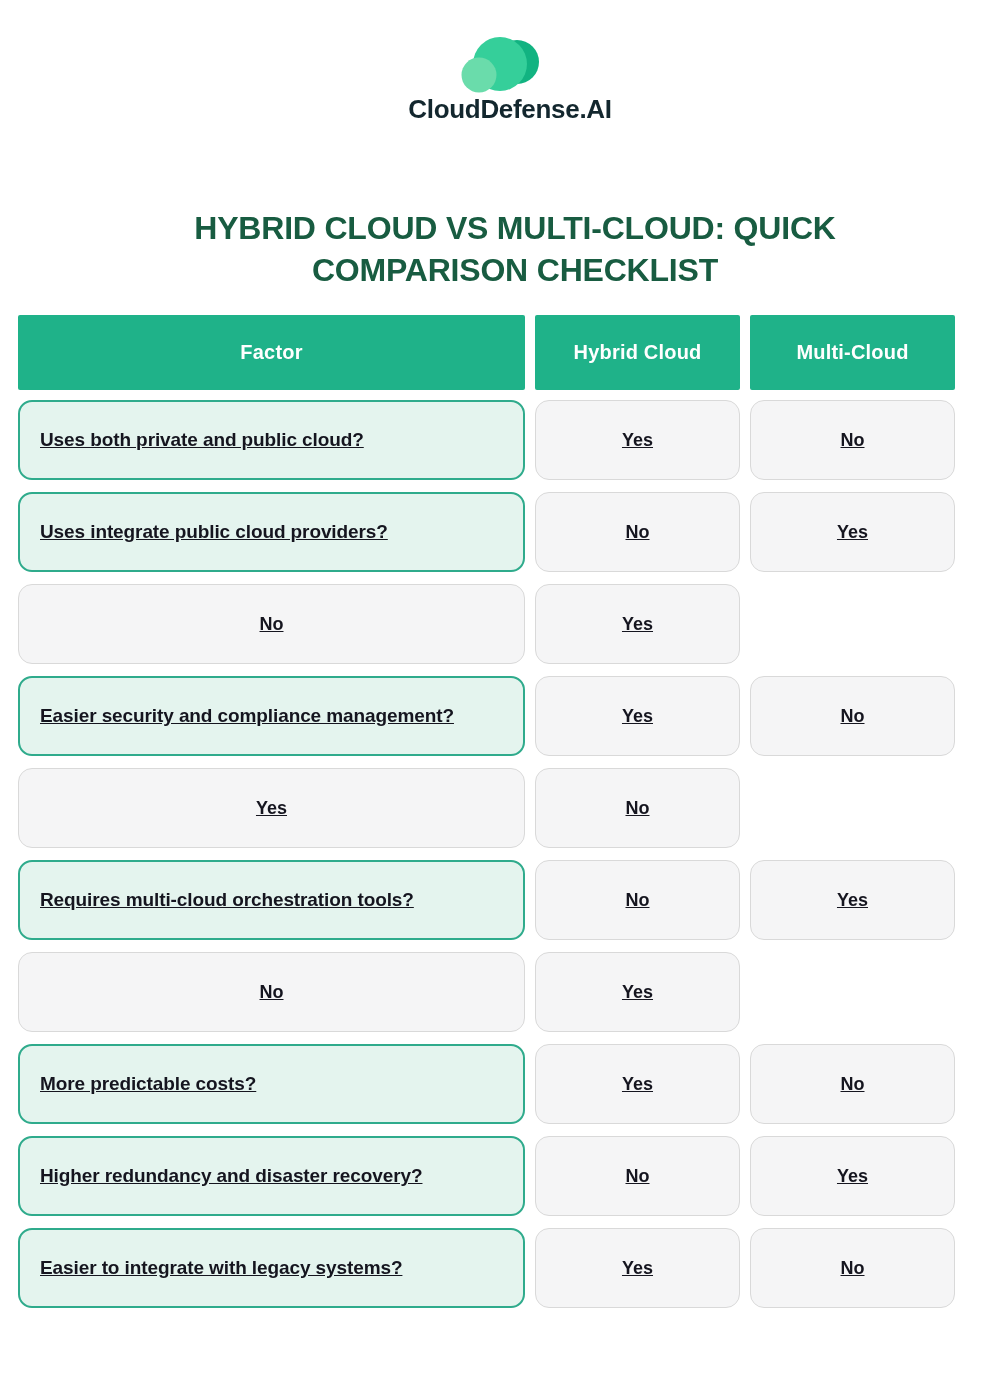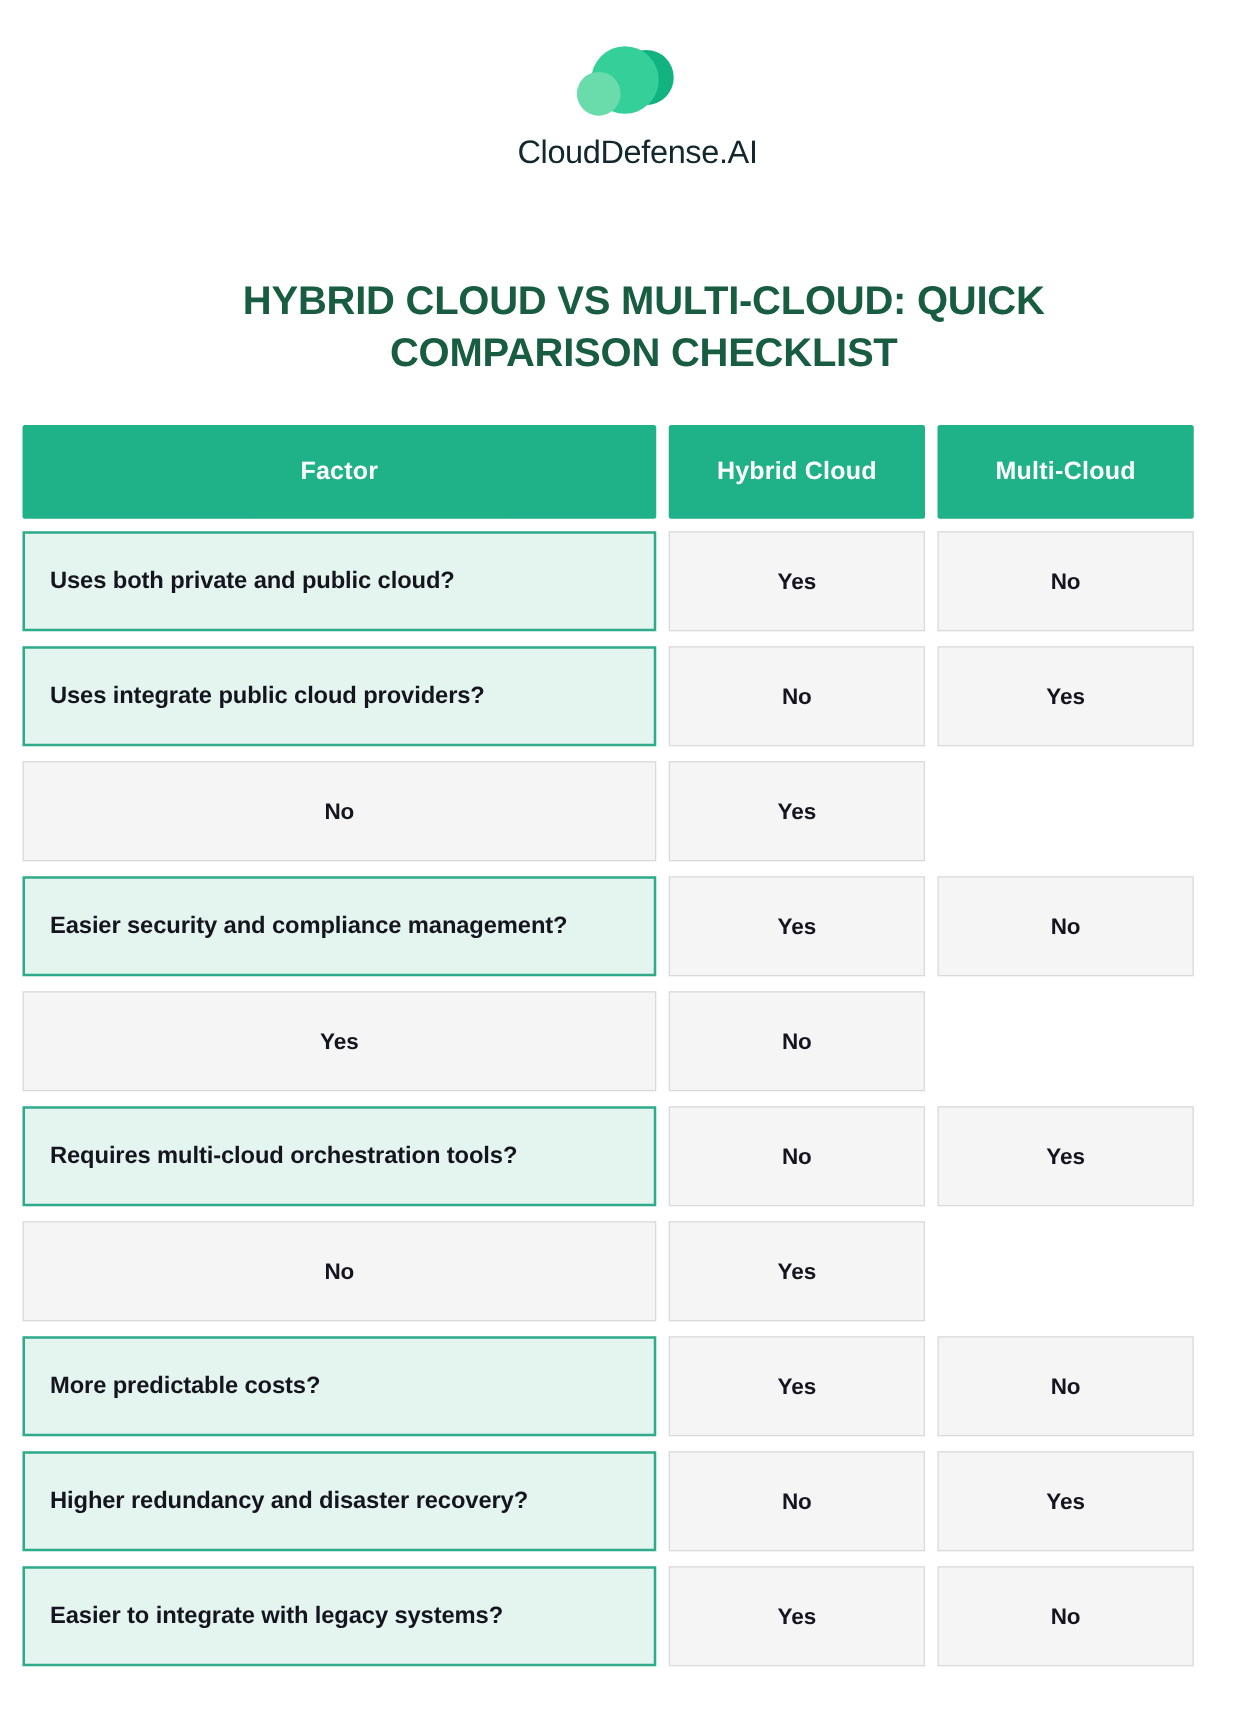--- a/index.html
+++ b/index.html
@@ -11,42 +11,42 @@
     position: relative;
     overflow: hidden;
   }
   .page { width: 100%; height: 100%; }
 
   
   .brand { text-align: center; padding-top: 34px; }
   .logo-cloud { display: block; margin: 0 auto; }
   .brand-name {
     font-size: 26px;
-    font-weight: normal;
+    font-weight: bold;
     letter-spacing: -0.3px;
     color: var(--brand-text, #13272e);
-    margin-top: 12px;
+    margin-top: 0px;
     padding-left: 20px;
   }
 
   
   .title {
     margin-top: 82px;
     text-align: center;
     font-size: 32px;
     line-height: 42px;
     font-weight: bold;
     letter-spacing: -0.2px;
     color: var(--title-green, #185c41);
     white-space: nowrap;
     margin-left: 30px;
   }
 
   
-  .table { margin: 37px 0 0 18px; width: 937px; }
+  .table { margin: 24px 0 0 18px; width: 937px; }
   .thead, .trow {
     display: grid;
     grid-template-columns: 507px 205px 205px;
     column-gap: 10px;
   }
   .th {
     height: 75px;
     background: var(--header-green, #1fb289);
     color: #ffffff;
     display: flex;
@@ -56,21 +56,22 @@
     font-weight: bold;
     letter-spacing: 0.2px;
     border-radius: 2px;
   }
   .tbody .trow { margin-top: 12px; }
   .tbody .trow:first-child { margin-top: 10px; }
   .td {
     height: 80px;
     display: flex;
     align-items: center;
-    border-radius: 0;
+    border-radius: 14px;
+    text-decoration: underline;
   }
   .td.factor {
     background: var(--factor-bg, #e4f4ee);
     border: 2px solid var(--factor-border, #2fab8c);
     padding: 0 20px;
     font-size: 19px;
     font-weight: bold;
     color: var(--text-dark, #15151f);
     letter-spacing: -0.1px;
   }

